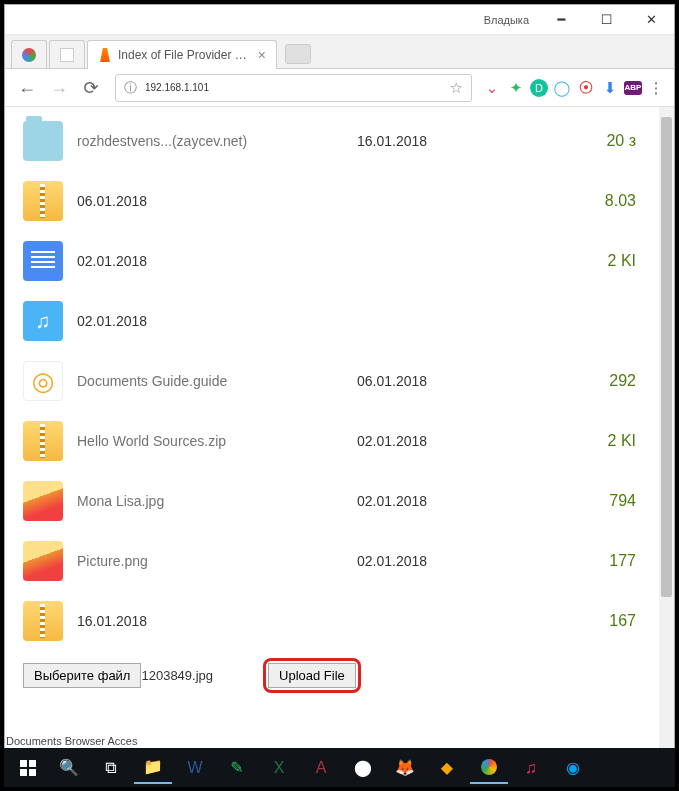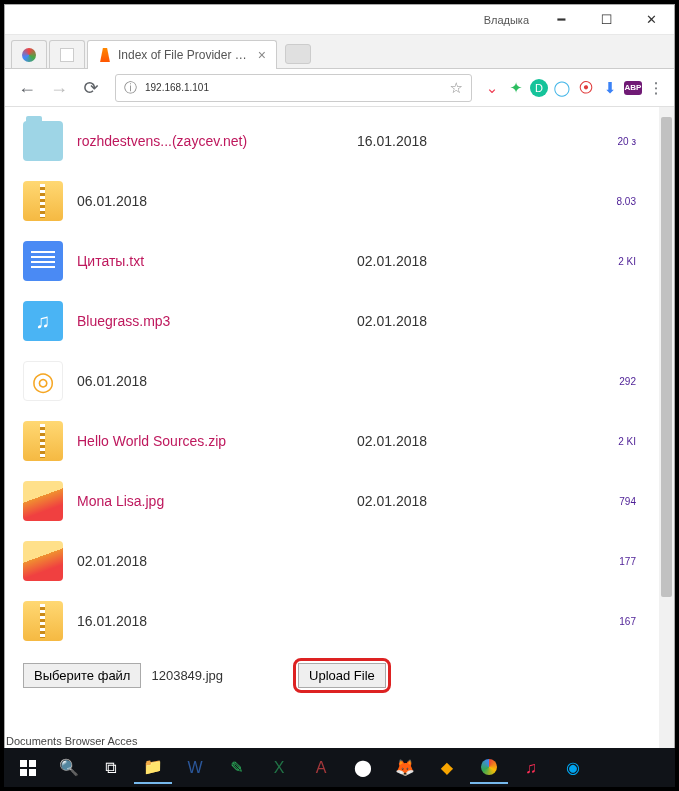--- a/index.html
+++ b/index.html
@@ -22,24 +22,24 @@
 .omni-icon{color:#888;font-size:13px}
 .omni-text{font-size:10px;color:#333;flex:1}
 .omni-star{color:#888;font-size:15px}
 .ext-icon{width:20px;height:20px;display:flex;align-items:center;justify-content:center;font-size:15px;cursor:pointer}
 .content{flex:1;overflow:hidden;position:relative}
 .scroll{position:absolute;right:0;top:0;width:15px;height:100%;background:#f1f1f1}
 .scroll-thumb{position:absolute;left:2px;right:2px;top:10px;height:480px;background:#c1c1c1;border-radius:2px}
 .filelist{padding:4px 0}
 .row{display:flex;align-items:center;height:60px;padding:0 18px}
 .ficon{width:40px;height:40px;margin-right:14px;border-radius:4px;flex-shrink:0;display:flex;align-items:center;justify-content:center}
-.fname{width:280px;color:#be185d;font-size:14px;overflow:hidden;text-overflow:ellipsis;white-space:nowrap;cursor:pointer}
+.fname{width:280px;color:#737373;font-size:14px;overflow:hidden;text-overflow:ellipsis;white-space:nowrap;cursor:pointer}
 .fdate{width:140px;color:#333;font-size:14px}
-.fsize{flex:1;text-align:right;color:#4c1d95;font-size:10px;padding-right:20px}
-.uploadbar{height:40px;display:flex;align-items:center;padding:0 18px;gap:10px}
+.fsize{flex:1;text-align:right;color:#4d7c0f;font-size:16px;padding-right:20px}
+.uploadbar{height:40px;display:flex;align-items:center;padding:0 18px;}
 .btn{padding:4px 10px;font-size:13px;background:#efefef;border:1px solid #aaa;cursor:pointer;font-family:Arial}
 .filestatus{font-size:13px;color:#333}
 .upload-highlight{border:3px solid #d22;border-radius:8px;padding:2px}
 .hiddenbar{position:absolute;bottom:44px;left:6px;font-size:11px;color:#444;text-shadow:0 0 2px #fff}
 .taskbar{position:absolute;bottom:4px;left:4px;right:4px;height:39px;background:#101318;display:flex;align-items:center;padding:0 6px;gap:4px}
 .tbitem{width:38px;height:32px;display:flex;align-items:center;justify-content:center;cursor:pointer;color:#fff;font-size:16px}
 .tbitem.active{border-bottom:2px solid #76b9ed}
 .start{width:36px}
 
 .i-folder{background:#9ed5e6;border-radius:4px;position:relative}
@@ -106,48 +106,48 @@
           <div class="fdate">16.01.2018</div>
           <div class="fsize">20 з</div>
         </div>
         <div class="row">
           <div class="ficon i-zip"></div>
           <div class="fdate">06.01.2018</div>
           <div class="fsize">8.03</div>
         </div>
         <div class="row">
           <div class="ficon i-txt"></div>
-          <a class="fname">Цитаты.txt</a>
           <div class="fdate">02.01.2018</div>
           <div class="fsize">2 KI</div>
         </div>
         <div class="row">
           <div class="ficon i-mp3" style="color: rgb(255, 255, 255); font-size: 20px;">♫</div>
-          <a class="fname">Bluegrass.mp3</a>
           <div class="fdate">02.01.2018</div>
         </div>
         <div class="row">
           <div class="ficon i-guide" style="color: rgb(245, 166, 35); font-size: 26px;">◎</div>
+          <a class="fname">Documents Guide.guide</a>
           <div class="fdate">06.01.2018</div>
           <div class="fsize">292</div>
         </div>
         <div class="row">
           <div class="ficon i-zip"></div>
           <a class="fname">Hello World Sources.zip</a>
           <div class="fdate">02.01.2018</div>
           <div class="fsize">2 KI</div>
         </div>
         <div class="row">
           <div class="ficon i-img"></div>
           <a class="fname">Mona Lisa.jpg</a>
           <div class="fdate">02.01.2018</div>
           <div class="fsize">794</div>
         </div>
         <div class="row">
           <div class="ficon i-img"></div>
+          <a class="fname">Picture.png</a>
           <div class="fdate">02.01.2018</div>
           <div class="fsize">177</div>
         </div>
         <div class="row">
           <div class="ficon i-zip"></div>
           <div class="fdate">16.01.2018</div>
           <div class="fsize">167</div>
         </div>
       </div>
     <div class="uploadbar">

